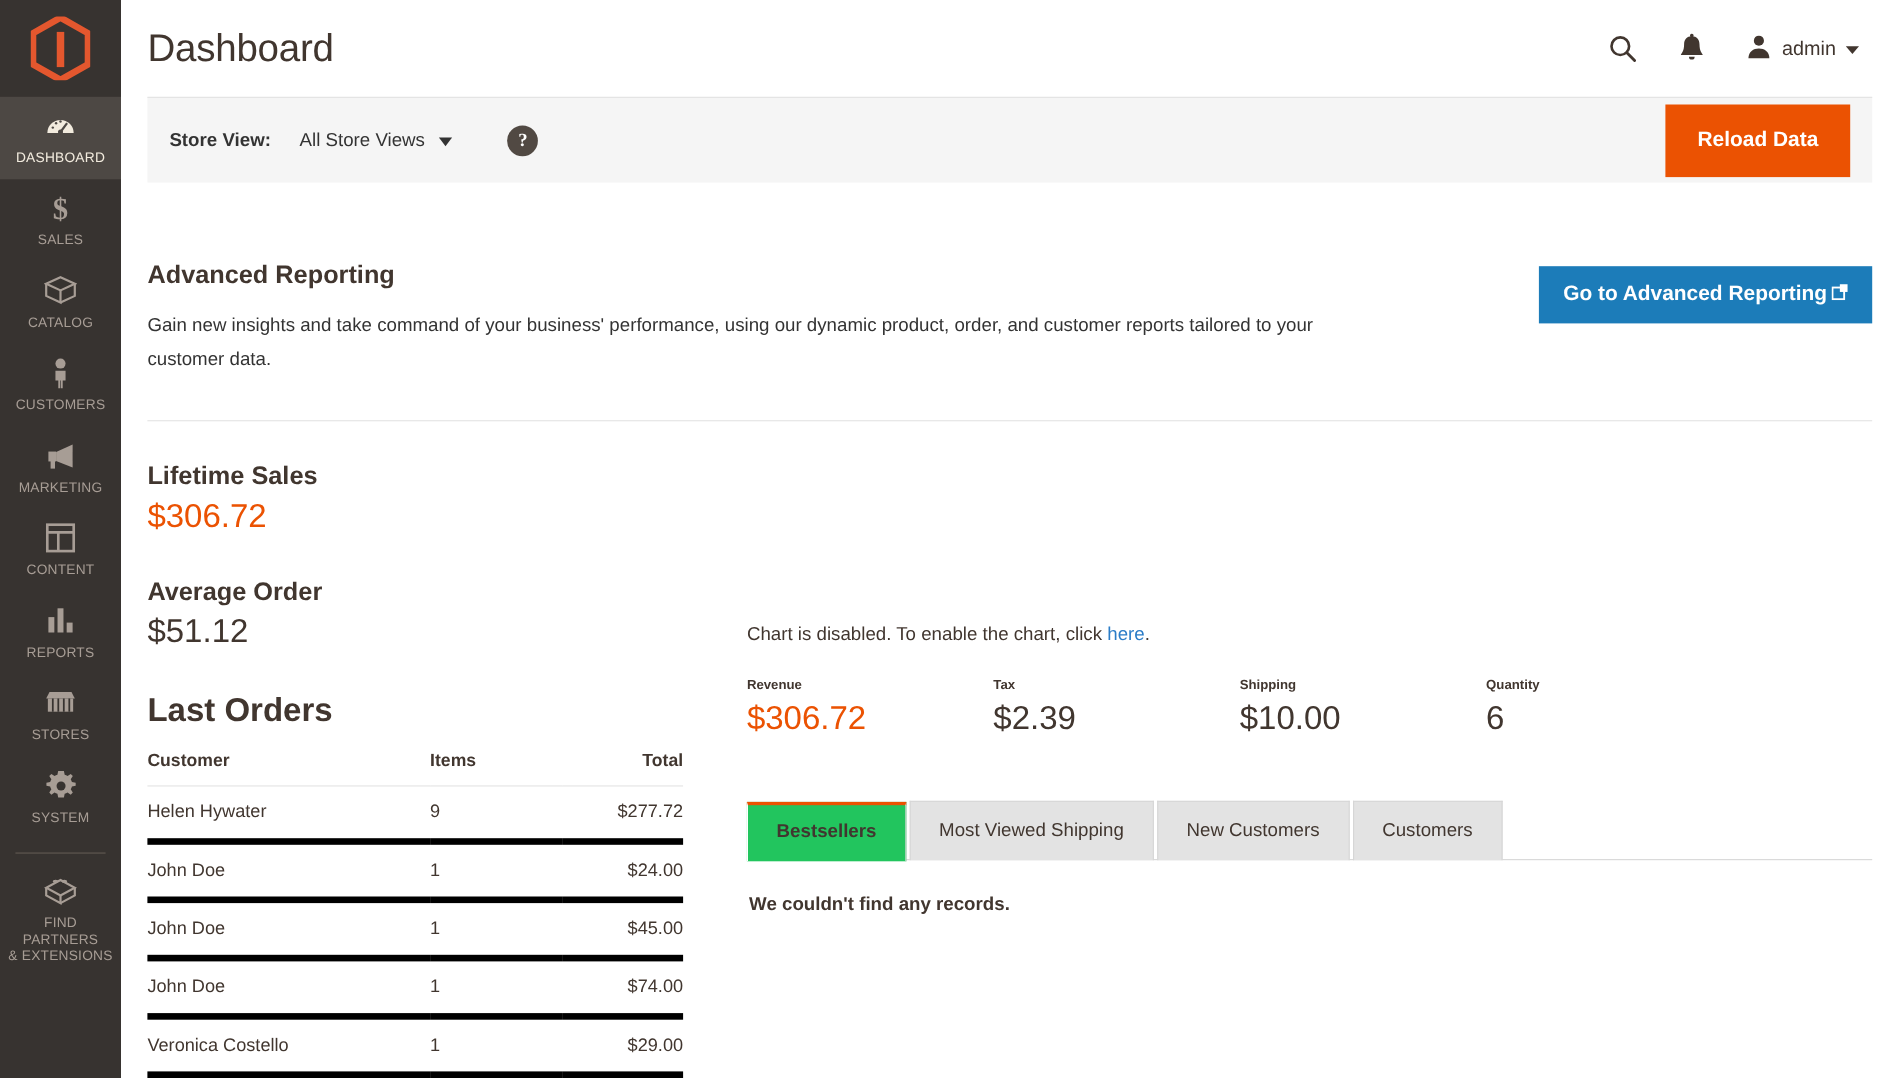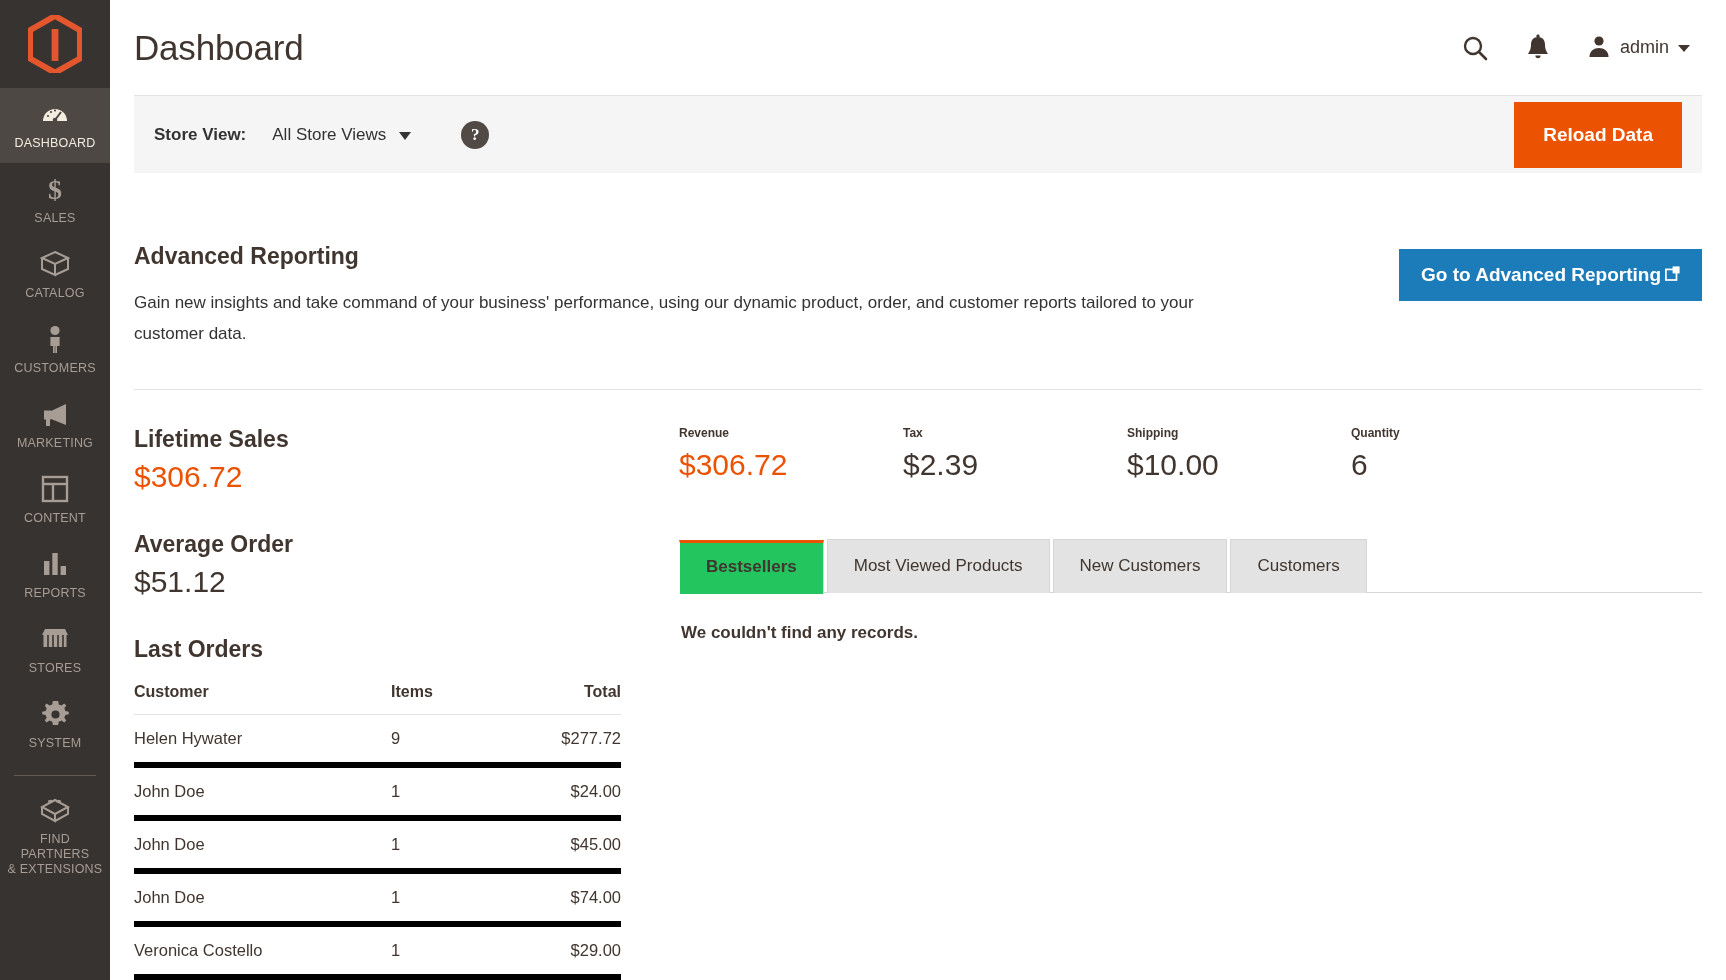--- a/index.html
+++ b/index.html
@@ -200,36 +200,36 @@
     display: flex;
     align-items: flex-start;
     gap: 4px;
     white-space: nowrap;
     font-family: "Liberation Sans", sans-serif;
     margin-top: 6px;
   }
   .ext-icon { margin-top: 0px; }
 
   
-  .dash-body { display: flex; padding-top: 36px; }
+  .dash-body { display: flex; padding-top: 36px; align-items: center; }
   .dash-left { width: 487px; min-width: 487px; }
   .dash-right { flex: 1; padding-left: 58px; min-width: 0; }
 
   .stat-title {
     font-size: 23px;
     font-weight: bold;
     color: #41362f;
     margin-bottom: 7px;
   }
   .stat-value-big { font-size: 30px; color: #41362f; }
   .stat-value-big.accent { color: #eb5202; }
   .stat-block { margin-bottom: 37px; }
 
   .last-orders-title {
-    font-size: 23px;
+    font-size: 30px;
     font-weight: bold;
     color: #41362f;
     margin-bottom: 14px;
   }
   table.orders { width: 100%; border-collapse: collapse; }
   table.orders th {
     font-size: 16px;
     font-weight: bold;
     color: #41362f;
     text-align: left;
@@ -514,20 +514,23 @@
                 <tr>
                   <td>Veronica Costello</td>
                   <td class="num">1</td>
                   <td class="tot">$29.00</td>
                 </tr>
               </tbody>
           </table>
         </div>
 
         <div class="dash-right">
+          <div class="chart-msg">
+            <span>Chart is disabled. To enable the chart, click </span><a>here</a><span>.</span>
+          </div>
 
           <div class="totals-row" id="totals-row">
               <div class="total-cell">
                 <div class="total-label">Revenue</div>
                 <div class="total-value accent">$306.72</div>
               </div>
               <div class="total-cell">
                 <div class="total-label">Tax</div>
                 <div class="total-value">$2.39</div>
               </div>
@@ -536,21 +539,21 @@
                 <div class="total-value">$10.00</div>
               </div>
               <div class="total-cell">
                 <div class="total-label">Quantity</div>
                 <div class="total-value">6</div>
               </div>
             </div>
 
           <div class="tabs" id="tabs-row">
               <div class="tab active"><span>Bestsellers</span></div>
-              <div class="tab"><span>Most Viewed Products</span></div>
+              <div class="tab"><span>Most Viewed Shipping</span></div>
               <div class="tab"><span>New Customers</span></div>
               <div class="tab"><span>Customers</span></div>
             </div>
           <div class="tab-panel">
             <div class="empty-msg">We couldn't find any records.</div>
           </div>
         </div>
 
       </div>
     </div>

